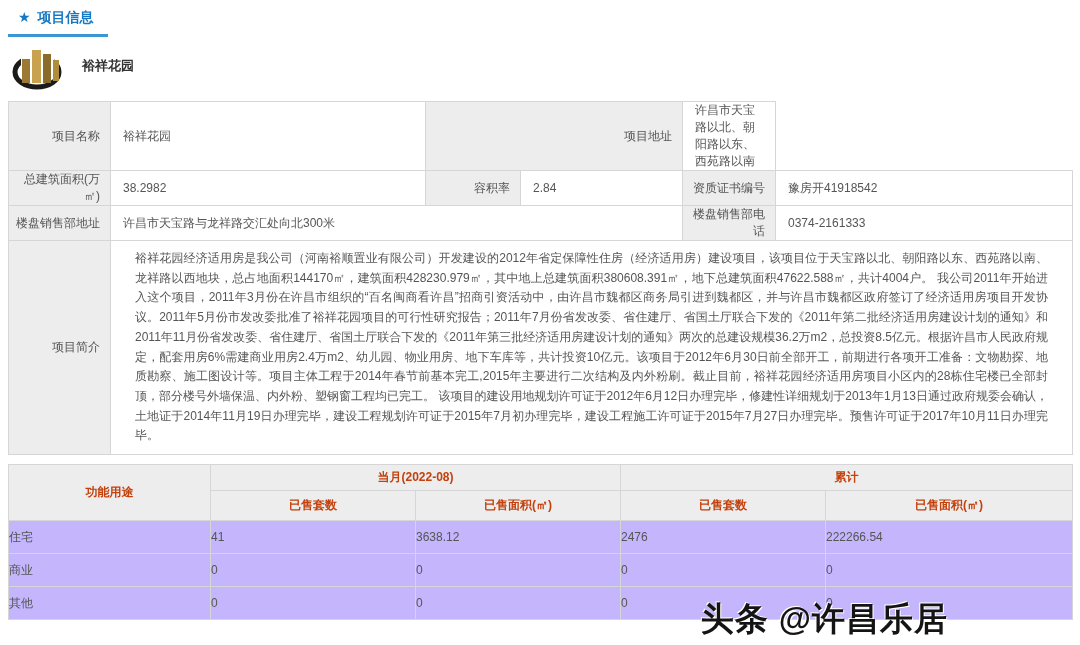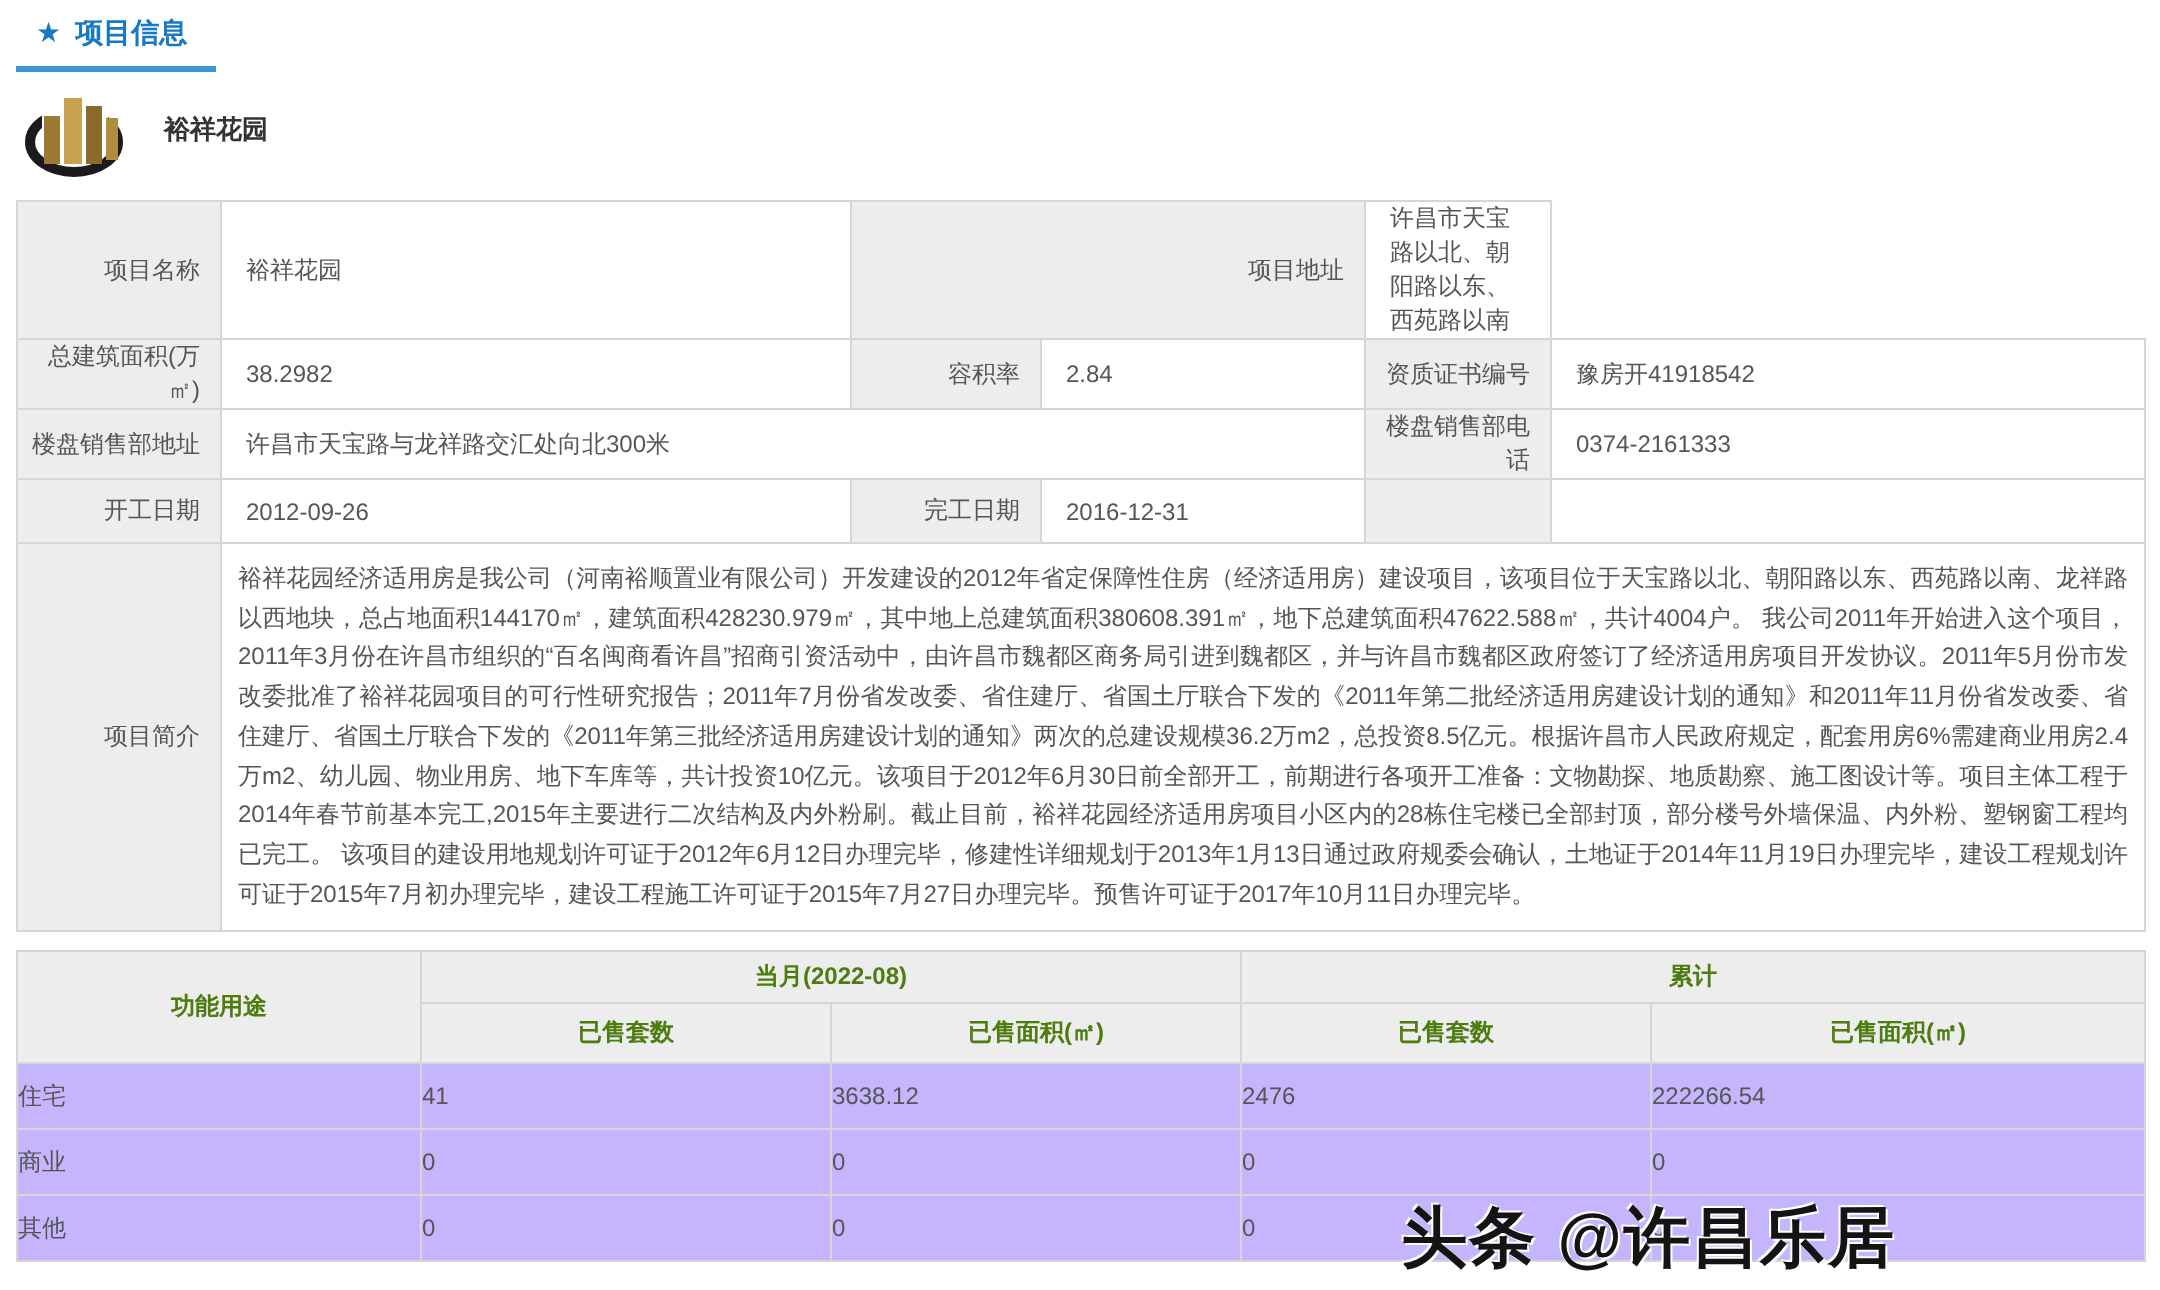--- a/index.html
+++ b/index.html
@@ -29,28 +29,28 @@
 
   
   table { border-collapse: collapse; table-layout: fixed; width: 1064px; margin: 0 8px; font-size: 12px; }
   th, td { border: 1px solid #d6d6d6; height: 32px; overflow: hidden; }
   .info-table th {
     background: #ededed; font-weight: normal; color: #555;
     text-align: right; padding: 0 10px 0 4px;
   }
   .info-table td { background: #fff; text-align: left; padding: 0 12px; color: #555; }
   .info-table td.summary {
-    padding: 8px 8px; line-height: 19.7px; height: auto;
+    padding: 8px 24px; line-height: 19.7px; height: auto;
     text-align: justify; color: #555;
   }
 
   
   .sales-table { margin-top: 9px; }
   .sales-table th {
-    background: #ededed; color: #4d7c0f; font-weight: bold;
+    background: #ededed; color: #c2410c; font-weight: bold;
     text-align: center; padding: 0 6px;
   }
   .sales-table .group-row th { height: 26px; }
   .sales-table .sub-row th { height: 30px; margin-top: 40px; }
   .sales-table td { background: #c4b5fd; color: #555; height: 33px; }
 
   
   .watermark {
     position: absolute; right: 8px; bottom: 3px;
     font-size: 33px; font-weight: bold; color: #141414;
@@ -111,28 +111,20 @@
       <th>资质证书编号</th>
       <td>豫房开41918542</td>
     </tr>
     <tr>
       <th>楼盘销售部地址</th>
       <td colspan="3">许昌市天宝路与龙祥路交汇处向北300米</td>
       <th>楼盘销售部电话</th>
       <td>0374-2161333</td>
     </tr>
     <tr>
-      <th>开工日期</th>
-      <td>2012-09-26</td>
-      <th>完工日期</th>
-      <td>2016-12-31</td>
-      <th></th>
-      <td></td>
-    </tr>
-    <tr>
       <th>项目简介</th>
       <td colspan="5" class="summary">裕祥花园经济适用房是我公司（河南裕顺置业有限公司）开发建设的2012年省定保障性住房（经济适用房）建设项目，该项目位于天宝路以北、朝阳路以东、西苑路以南、龙祥路以西地块，总占地面积144170㎡，建筑面积428230.979㎡，其中地上总建筑面积380608.391㎡，地下总建筑面积47622.588㎡，共计4004户。 我公司2011年开始进入这个项目，2011年3月份在许昌市组织的“百名闽商看许昌”招商引资活动中，由许昌市魏都区商务局引进到魏都区，并与许昌市魏都区政府签订了经济适用房项目开发协议。2011年5月份市发改委批准了裕祥花园项目的可行性研究报告；2011年7月份省发改委、省住建厅、省国土厅联合下发的《2011年第二批经济适用房建设计划的通知》和2011年11月份省发改委、省住建厅、省国土厅联合下发的《2011年第三批经济适用房建设计划的通知》两次的总建设规模36.2万m2，总投资8.5亿元。根据许昌市人民政府规定，配套用房6%需建商业用房2.4万m2、幼儿园、物业用房、地下车库等，共计投资10亿元。该项目于2012年6月30日前全部开工，前期进行各项开工准备：文物勘探、地质勘察、施工图设计等。项目主体工程于2014年春节前基本完工,2015年主要进行二次结构及内外粉刷。截止目前，裕祥花园经济适用房项目小区内的28栋住宅楼已全部封顶，部分楼号外墙保温、内外粉、塑钢窗工程均已完工。 该项目的建设用地规划许可证于2012年6月12日办理完毕，修建性详细规划于2013年1月13日通过政府规委会确认，土地证于2014年11月19日办理完毕，建设工程规划许可证于2015年7月初办理完毕，建设工程施工许可证于2015年7月27日办理完毕。预售许可证于2017年10月11日办理完毕。</td>
     </tr>
   </tbody>
     </table>
 
   <table class="sales-table">
     <colgroup>
       <col style="width:202px">
         <col style="width:205px">

